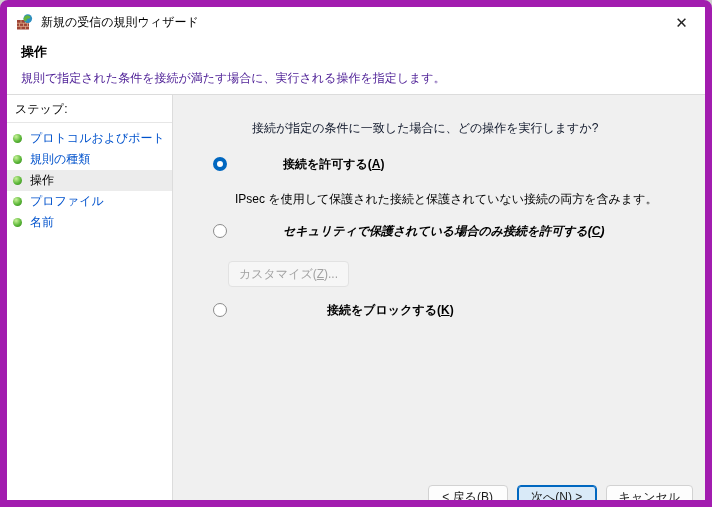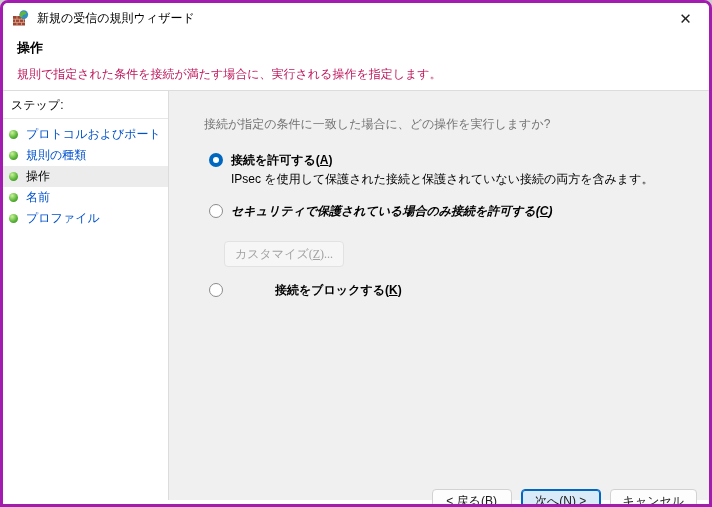--- a/index.html
+++ b/index.html
@@ -1,21 +1,21 @@
 <!DOCTYPE html>
 <html><head>
 <meta charset="utf-8">
 <style>
   * { margin: 0; padding: 0; box-sizing: border-box; }
   html, body { background: #cfcfcf; font-family: "Liberation Sans", "DejaVu Sans", sans-serif; }
   .window {
     position: relative;
     width: 712px; height: 507px;
     background: #ffffff;
-    border: 3px solid #a21caf;
+    border: 7px solid #a21caf;
     border-radius: 8px 8px 0 0;
     overflow: hidden;
     font-size: 12px;
     color: #1a1a1a;
   }
   
   .titlebar {
     height: 30px;
     display: flex; align-items: center;
     padding-left: 10px;
@@ -31,21 +31,21 @@
     cursor: pointer;
   }
   
   .header {
     height: 58px;
     background: #ffffff;
     padding: 6px 14px 0 14px;
     border-bottom: 1px solid #dcdcdc;
   }
   .page-title { font-weight: bold; font-size: 13px; margin-bottom: 9px; color: #000; }
-  .page-desc { font-size: 12px; color: #be185d; }
+  .page-desc { font-size: 12px; color: #4c1d95; }
   
   .body { display: flex; height: 409px; }
   .sidebar {
     width: 166px; flex: 0 0 166px;
     background: #ffffff;
     border-right: 1px solid #dcdcdc;
   }
   .steps-heading {
     padding: 6px 8px 4px 8px;
     border-bottom: 1px solid #e6e6e6;
@@ -66,45 +66,45 @@
   }
   .step-label { color: #0052cc; }
   .step-item.active .step-label { color: #000; }
   
   .content {
     flex: 1 1 auto;
     background: #f0f0f0;
     padding: 25px 20px 0 35px;
     position: relative;
   }
-  .question { margin-bottom: 19px; color: #737373; }
+  .question { margin-bottom: 19px; color: #0f172a; margin-left: 44px; }
   .option { display: flex; margin-left: 5px; margin-bottom: 0; }
   .radio {
     width: 14px; height: 14px; border-radius: 50%;
     border: 1px solid #8b8b8b; background: #fff;
     margin-top: 1px; margin-right: 8px; flex: 0 0 auto;
     cursor: pointer;
   }
   .radio.checked { border: 4.5px solid #0067c0; }
-  .opt-label { font-weight: bold; color: #000; cursor: pointer; display: block; }
-  .opt-desc { margin-top: 3px; color: #000; max-width: 468px; line-height: 15px; text-align: center; }
+  .opt-label { font-weight: bold; color: #000; cursor: pointer; display: block; margin-left: 48px; }
+  .opt-desc { margin-top: 19px; color: #000; max-width: 468px; line-height: 15px; text-align: center; }
   .opt-gap1 { margin-top: 16px; font-style: italic; }
   .opt-gap3 { margin-top: 15px; gap: 44px; }
   .ukey { text-decoration: underline; }
   .customize-btn {
     display: block;
     margin: 21px 0 0 20px;
     height: 26px; min-width: 90px;
     padding: 0 10px;
     background: #f6f6f6;
     border: 1px solid #e2e2e2;
     border-radius: 4px;
     color: #a2a2a2;
     font-size: 12px;
-    font-family: Liberation Serif, serif;
+    font-family: Liberation Sans, sans-serif;
   }
   
   .footer {
     position: absolute;
     right: 12px; bottom: -10px;
     display: flex; gap: 9px;
   }
   .wiz-btn {
     height: 25px;
     padding: 0 12px;
@@ -161,25 +161,25 @@
         <div class="step-item">
           <span class="bullet"></span>
           <span class="step-label">規則の種類</span>
         </div>
         <div class="step-item active">
           <span class="bullet"></span>
           <span class="step-label">操作</span>
         </div>
         <div class="step-item">
           <span class="bullet"></span>
+          <span class="step-label">プロファイル</span>
+        </div>
+        <div class="step-item">
+          <span class="bullet"></span>
           <span class="step-label">名前</span>
-        </div>
-        <div class="step-item">
-          <span class="bullet"></span>
-          <span class="step-label">プロファイル</span>
         </div>
       </div>
     </div>
 
     <div class="content">
       <div class="question">接続が指定の条件に一致した場合に、どの操作を実行しますか?</div>
 
       <div class="option">
         <span class="radio checked"></span>
         <div>

